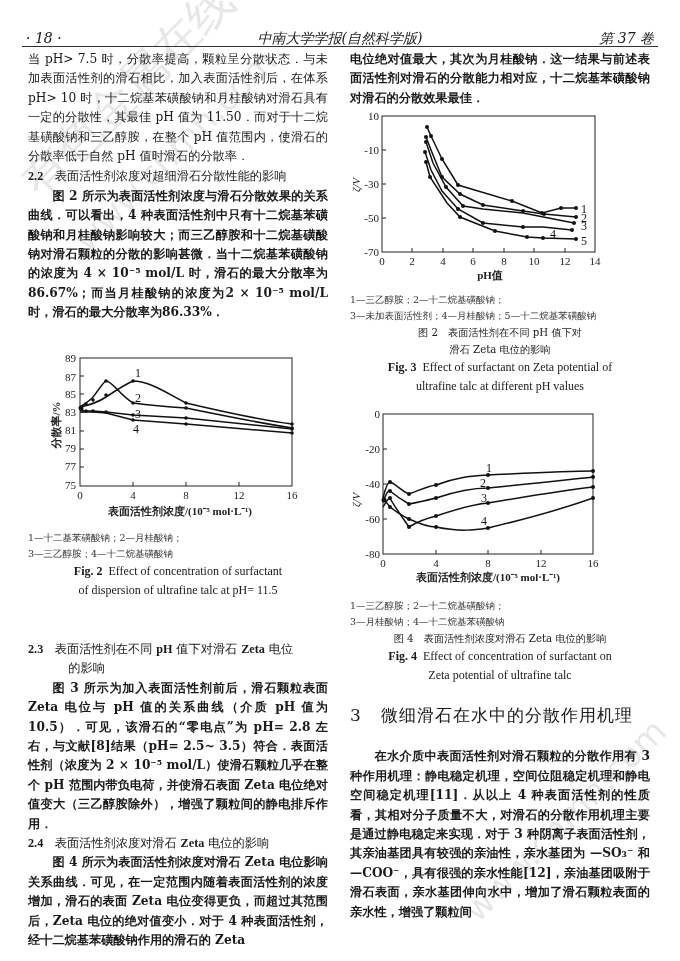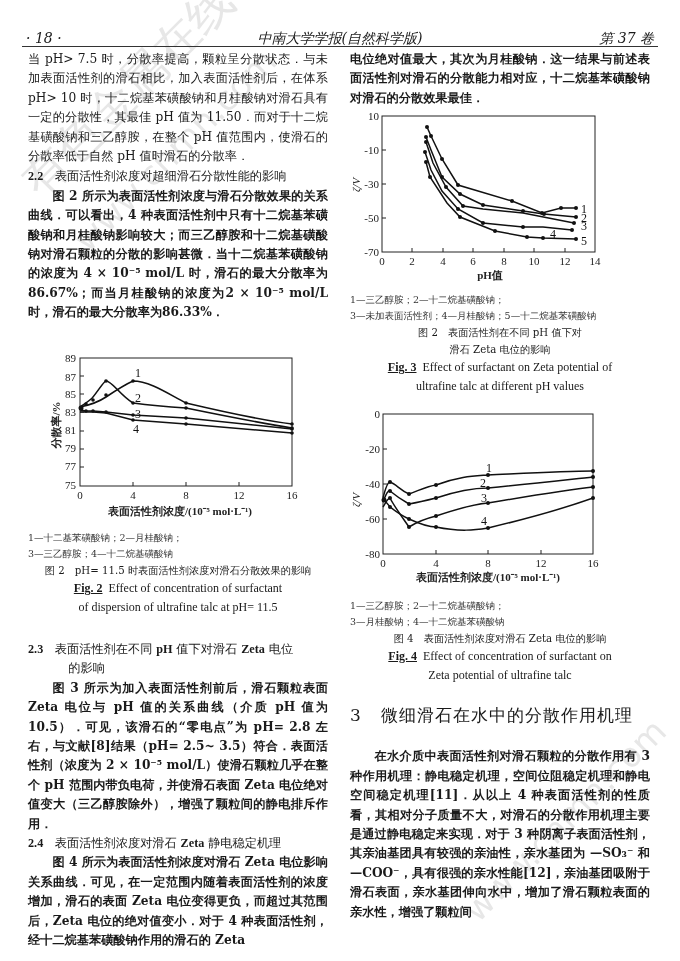--- a/index.html
+++ b/index.html
@@ -11,21 +11,21 @@
   .header .jn { position: absolute; left: 0; right: 0; text-align: center; top: 2px; }
   .header .vol { position: absolute; right: 4px; top: 2px; }
   .col { position: absolute; width: 300px; font-size: 12.2px; line-height: 19.4px; }
   .col p { margin: 0; text-align: justify; }
   .indent { text-indent: 2em; font-weight: bold; }
   .sec { font-weight: normal; }
   .sec b { font-family: "Liberation Serif", serif; font-weight: bold; }
   .caption-cn { font-size: 9.5px; line-height: 16px; color: #333; }
   .caption-fig { font-size: 10.2px; text-align: center; line-height: 17px; }
   .caption-en { font-family: "Liberation Serif", serif; font-size: 12px; text-align: center; line-height: 19px; }
-  .caption-en b { font-weight: bold; text-decoration: underline; }
+  .caption-en b { font-weight: bold; }
   .h1 { font-size: 17px; letter-spacing: 1px; }
   svg text { font-family: "Liberation Serif", serif; }
   .wm { position: absolute; color: rgba(120,120,120,0.18); font-size: 46px; transform: rotate(-45deg);
         font-family: "DejaVu Sans", sans-serif; pointer-events: none; }
 </style>
 </head>
 <body>
 
 <div class="wm" style="left:-10px;top:60px;">有色金属在线</div>
 <div class="wm" style="left:40px;top:130px;font-size:34px;">www.cnmn.com</div>
@@ -111,35 +111,34 @@
     <text x="115" y="32">1</text>
       <text x="115" y="57">2</text>
       <text x="115" y="73">3</text>
       <text x="113" y="88">4</text>
   </g>
 </svg>
 
 <div class="col" style="left:28px; top:530px;">
   <div class="caption-cn">1—十二基苯磺酸钠；2—月桂酸钠；</div>
   <div class="caption-cn">3—三乙醇胺；4—十二烷基磺酸钠</div>
-  <div class="caption-fig">图 2　pH= 11.5 时表面活性剂浓度对滑石分散效果的影响</div>
   <div class="caption-en">
     <b>Fig. 2</b>&nbsp;&nbsp;<span>Effect of concentration of surfactant</span>
   </div>
   <div class="caption-en">of dispersion of ultrafine talc at pH= 11.5</div>
 </div>
 
 <div class="col" style="left:28px; top:640px;">
   <p class="sec">
     <b>2.3</b>&nbsp;&nbsp;&nbsp;<span>表面活性剂在不同 </span><b>pH</b><span> 值下对滑石 </span><b>Zeta</b><span> 电位</span>
   </p>
   <p style="padding-left:3.3em;">的影响</p>
   <p class="indent">图 3 所示为加入表面活性剂前后，滑石颗粒表面 Zeta 电位与 pH 值的关系曲线（介质 pH 值为 10.5）．可见，该滑石的“零电点”为 pH= 2.8 左右，与文献[8]结果（pH= 2.5~ 3.5）符合．表面活性剂（浓度为 2 × 10⁻⁵ mol/L）使滑石颗粒几乎在整个 pH 范围内带负电荷，并使滑石表面 Zeta 电位绝对值变大（三乙醇胺除外），增强了颗粒间的静电排斥作用．</p>
   <p class="sec">
-    <b>2.4</b>&nbsp;&nbsp;&nbsp;<span>表面活性剂浓度对滑石 </span><b>Zeta</b><span> 静电稳定机理</span>
+    <b>2.4</b>&nbsp;&nbsp;&nbsp;<span>表面活性剂浓度对滑石 </span><b>Zeta</b><span> 电位的影响</span>
   </p>
   <p class="indent">图 4 所示为表面活性剂浓度对滑石 Zeta 电位影响关系曲线．可见，在一定范围内随着表面活性剂的浓度增加，滑石的表面 Zeta 电位变得更负，而超过其范围后，Zeta 电位的绝对值变小．对于 4 种表面活性剂，经十二烷基苯磺酸钠作用的滑石的 Zeta</p>
 </div>
 
 <div class="col" style="left:350px; top:50px; width:300px;font-weight:bold;">
   <p>电位绝对值最大，其次为月桂酸钠．这一结果与前述表面活性剂对滑石的分散能力相对应，十二烷基苯磺酸钠对滑石的分散效果最佳．</p>
 </div>
 
 <svg style="position:absolute; left:350px; top:105px;" width="260" height="190" viewBox="0 0 260 190">
   <rect x="32" y="11" width="213" height="136" stroke="#222" fill="none" stroke-width="1"></rect>

